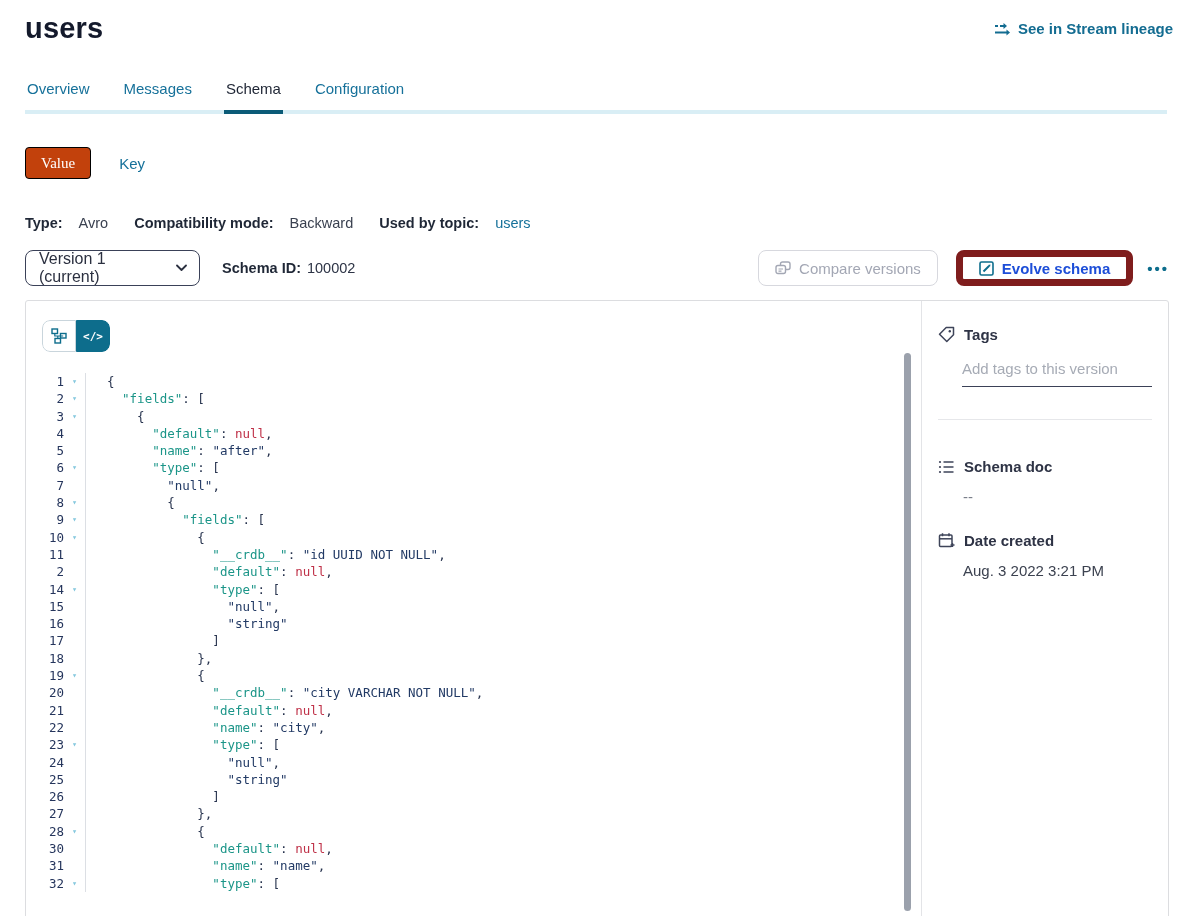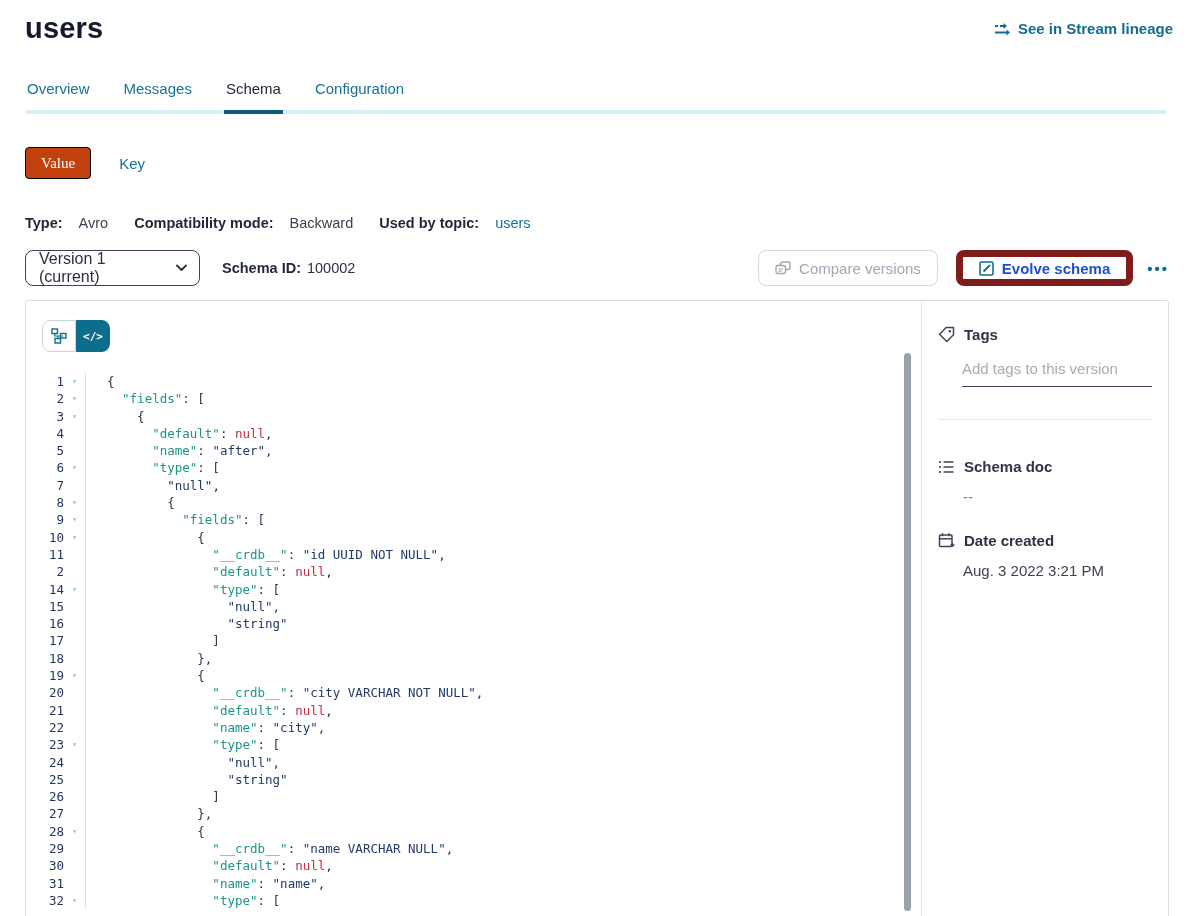--- a/index.html
+++ b/index.html
@@ -379,27 +379,20 @@
           </div>
           <div class="code-line">
             <span class="gutter">
               <span class="ln">28</span>
               <span class="fold">▾</span>
             </span>
             <span class="code-text"><span class="tk-punc">            {</span></span>
           </div>
           <div class="code-line">
             <span class="gutter">
-              <span class="ln">29</span>
-              <span class="fold"></span>
-            </span>
-            <span class="code-text"><span class="tk-punc">              </span><span class="tk-key">"__crdb__"</span><span class="tk-punc">:</span><span class="tk-punc"> </span><span class="tk-str">"name VARCHAR NULL"</span><span class="tk-punc">,</span></span>
-          </div>
-          <div class="code-line">
-            <span class="gutter">
               <span class="ln">30</span>
               <span class="fold"></span>
             </span>
             <span class="code-text"><span class="tk-punc">              </span><span class="tk-key">"default"</span><span class="tk-punc">:</span><span class="tk-punc"> </span><span class="tk-null">null</span><span class="tk-punc">,</span></span>
           </div>
           <div class="code-line">
             <span class="gutter">
               <span class="ln">31</span>
               <span class="fold"></span>
             </span>

